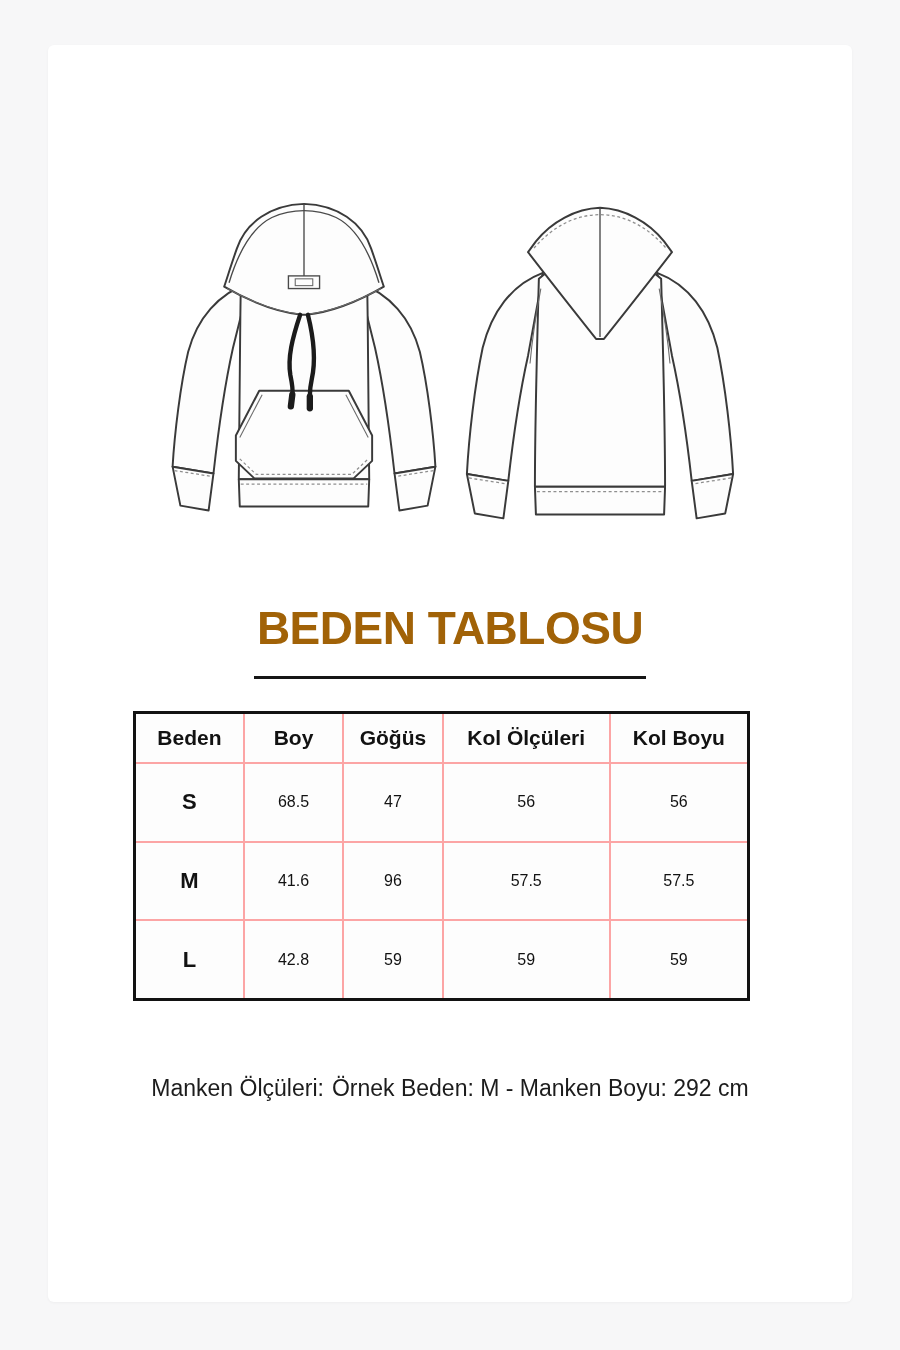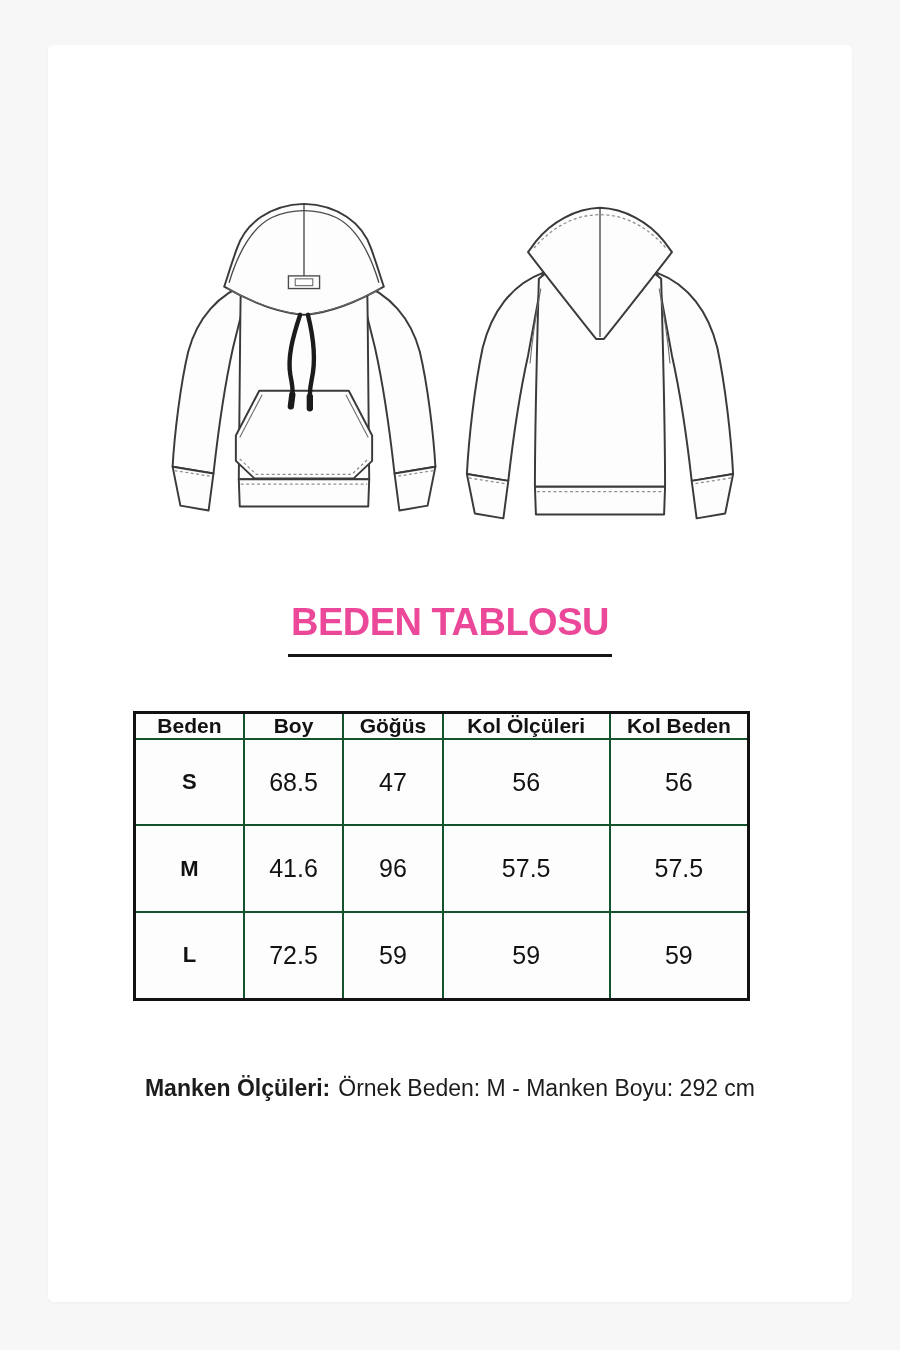--- a/index.html
+++ b/index.html
@@ -14,41 +14,41 @@
     background:#ffffff;border-radius:6px;
     box-shadow:0 1px 3px rgba(0,0,0,.04);
   }
   .drawing{position:absolute}
   .drawing.front{left:110px;top:145px}
   .drawing.back{left:404px;top:147px}
 
   .title-wrap{position:absolute;left:0;top:556px;width:100%;text-align:center}
   .page-title{
     display:inline-block;
-    font-size:38px;font-weight:700;letter-spacing:-.5px;color:#ec4899;
-    border-bottom:3px solid #161616;padding:0 3px 10px 3px;
+    font-size:46px;font-weight:700;letter-spacing:-.5px;color:#a16207;
+    border-bottom:3px solid #161616;padding:0 3px 21px 3px;
   }
 
   table.size-table{
     position:absolute;left:85px;top:666px;width:617px;height:290px;
     border-collapse:collapse;table-layout:fixed;
     background:#fdfdfd;border:3px solid #121212;
     text-align:center;color:#121212;
   }
-  .size-table th,.size-table td{border:2px solid #14532d;padding:0;vertical-align:middle}
+  .size-table th,.size-table td{border:2px solid #fca5a5;padding:12px;vertical-align:middle}
   .size-table th{font-size:21px;font-weight:700;letter-spacing:0}
-  .size-table td{font-size:25px;font-weight:400}
+  .size-table td{font-size:16px;font-weight:400}
   .size-table td.size-cell{font-size:22px;font-weight:700}
 
   .footer{
     position:absolute;left:0;top:1026px;width:100%;
     text-align:center;font-size:23px;line-height:34px;color:#1c1c1c;
   }
   .footer p{margin:0}
-  .footer .lbl{font-weight:700;margin-right:8px}
+  .footer .lbl{font-weight:400;margin-right:8px}
 
   svg .outline{fill:#fdfdfd;stroke:#3a3a3a;stroke-width:2;stroke-linejoin:round}
   svg .thin{fill:none;stroke:#4a4a4a;stroke-width:1.4}
   svg .thinner{fill:none;stroke:#6a6a6a;stroke-width:1.1}
   svg .stitch{fill:none;stroke:#8f8f8f;stroke-width:1.3;stroke-dasharray:3 2.6}
   svg .string{fill:none;stroke:#1b1b1b;stroke-width:4.5;stroke-linecap:round}
   svg .aglet{fill:none;stroke:#1b1b1b;stroke-width:6.5;stroke-linecap:round}
 </style>
 </head>
 <body>
@@ -123,41 +123,41 @@
         <col style="width:16.2%">
         <col style="width:27.2%">
         <col style="width:22.6%">
     </colgroup>
     <thead>
       <tr>
         <th>Beden</th>
         <th>Boy</th>
         <th>Göğüs</th>
         <th>Kol Ölçüleri</th>
-        <th>Kol Beden</th>
+        <th>Kol Boyu</th>
       </tr>
     </thead>
     <tbody>
       <tr>
         <td class="size-cell">S</td>
         <td>68.5</td>
         <td>47</td>
         <td>56</td>
         <td>56</td>
       </tr>
       <tr>
         <td class="size-cell">M</td>
         <td>41.6</td>
         <td>96</td>
         <td>57.5</td>
         <td>57.5</td>
       </tr>
       <tr>
         <td class="size-cell">L</td>
-        <td>72.5</td>
+        <td>42.8</td>
         <td>59</td>
         <td>59</td>
         <td>59</td>
       </tr>
     </tbody>
   </table>
 
   <div class="footer">
     <p>
       <span class="lbl">Manken Ölçüleri:</span><span>Örnek Beden: M - Manken Boyu: 292 cm</span>

